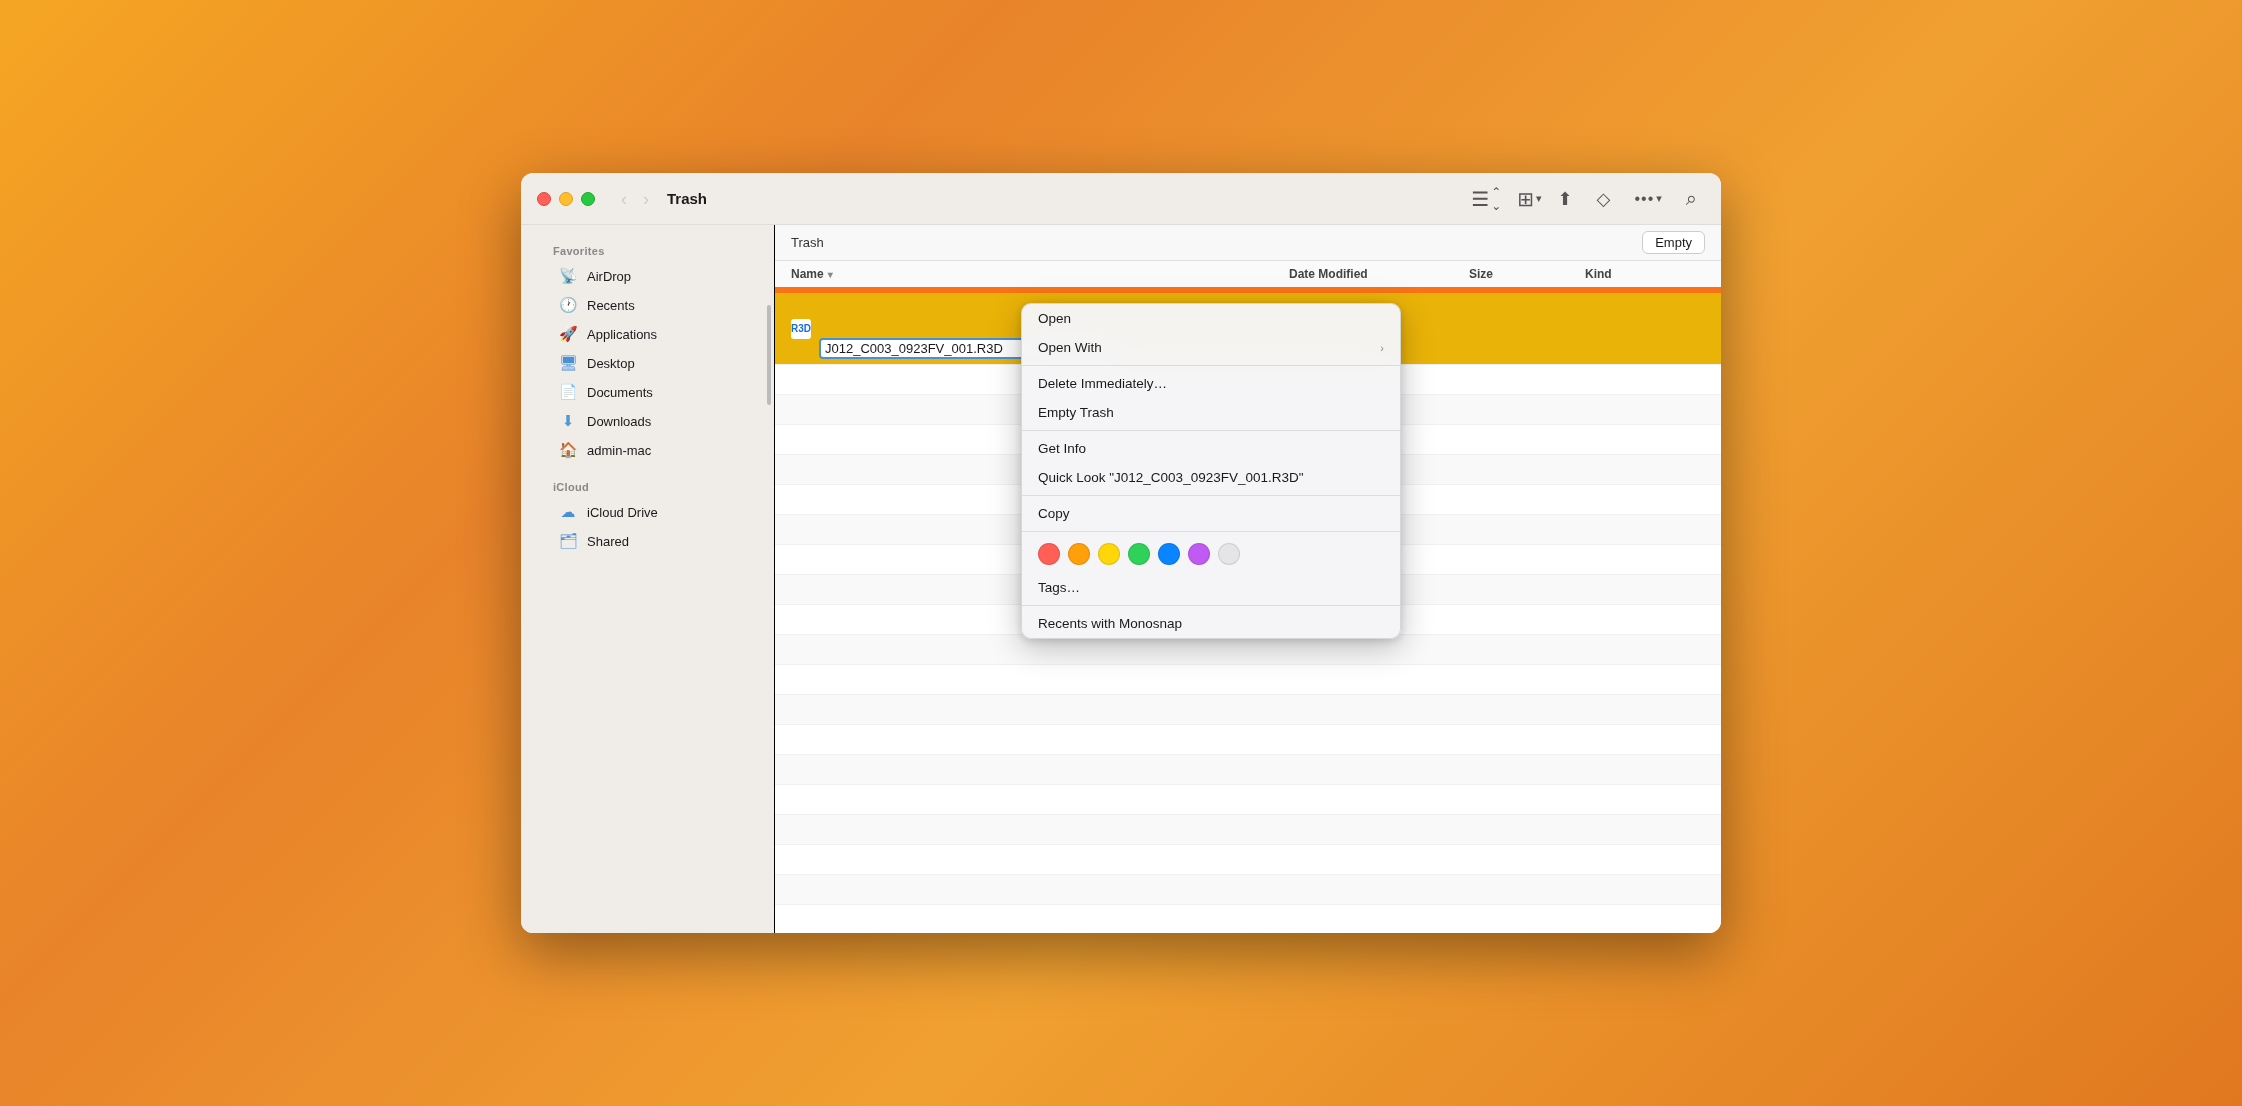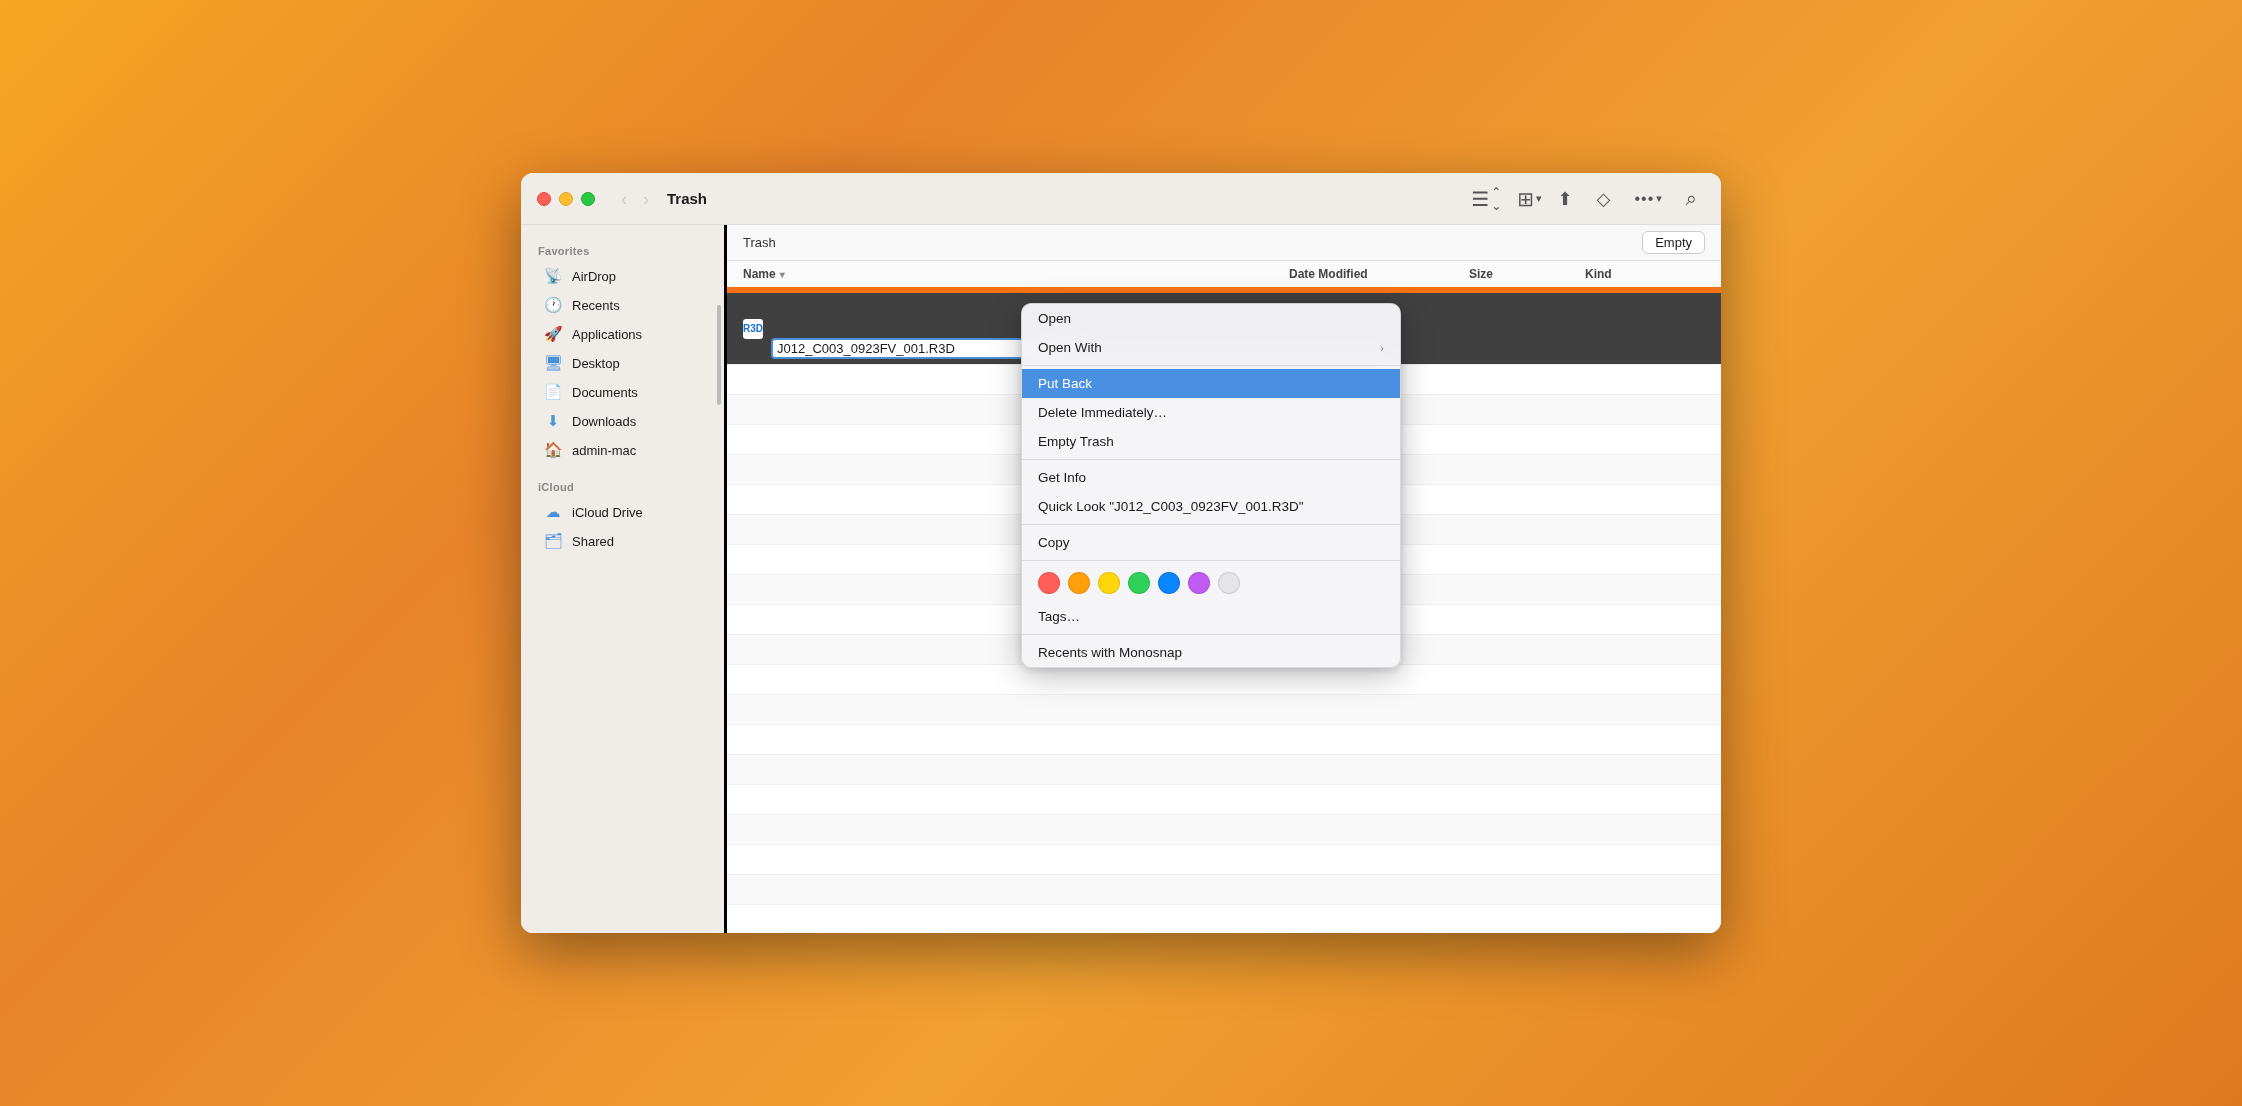--- a/index.html
+++ b/index.html
@@ -108,24 +108,24 @@
 
     
     .content-area {
       display: flex;
       flex: 1;
       overflow: hidden;
     }
 
     
     .sidebar {
-      width: 206px;
+      width: 254px;
       background: #f0ede8;
-      border-right: 3px solid #000000;
-      padding: 12px 1px;
+      border-right: 1px solid #000000;
+      padding: 12px 16px;
       overflow-y: auto;
       flex-shrink: 0;
     }
 
     .sidebar-section-header {
       font-size: 11px;
       font-weight: 600;
       color: #888;
       padding: 8px 16px 4px 16px;
       letter-spacing: 0.3px;
@@ -227,21 +227,21 @@
 
     .file-row {
       display: flex;
       align-items: center;
       padding: 5px 16px;
       min-height: 32px;
       border-bottom: 1px solid #f0f0f0;
     }
 
     .file-row.selected {
-      background: #404040;
+      background: #eab308;
     }
 
     .file-row.empty-row {
       background: #f9f9f9;
       min-height: 30px;
     }
     .file-row.empty-row:nth-child(even) {
       background: #fff;
     }
 
@@ -481,23 +481,20 @@
 
       <div class="ctx-item">
         <span>Open</span>
       </div>
       <div class="ctx-item" style="justify-content: space-between;">
         <span>Open With</span>
         <span class="ctx-chevron">›</span>
       </div>
       <div class="ctx-divider"></div>
 
-      <div class="ctx-item highlighted">
-        <span>Put Back</span>
-      </div>
       <div class="ctx-item">
         <span>Delete Immediately…</span>
       </div>
       <div class="ctx-item">
         <span>Empty Trash</span>
       </div>
       <div class="ctx-divider"></div>
 
       <div class="ctx-item">
         <span>Get Info</span>

